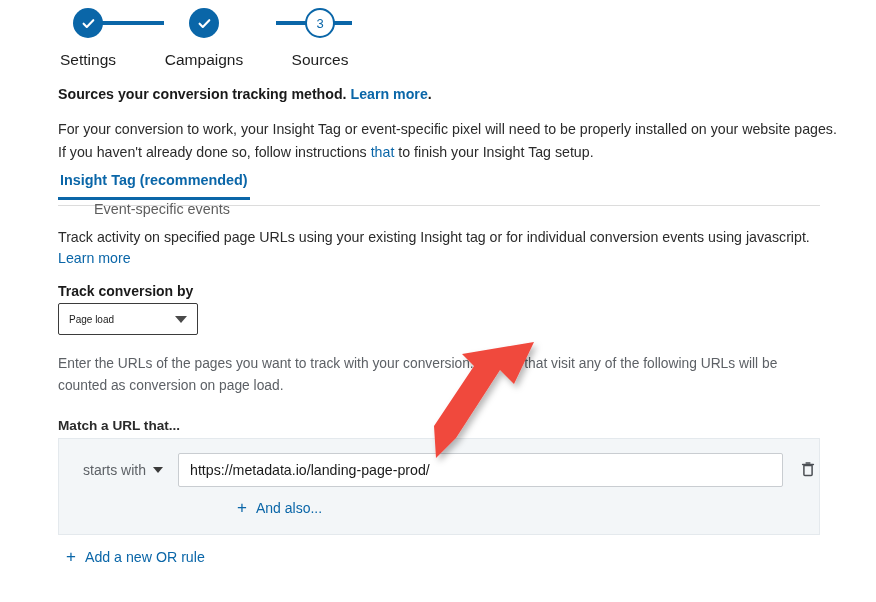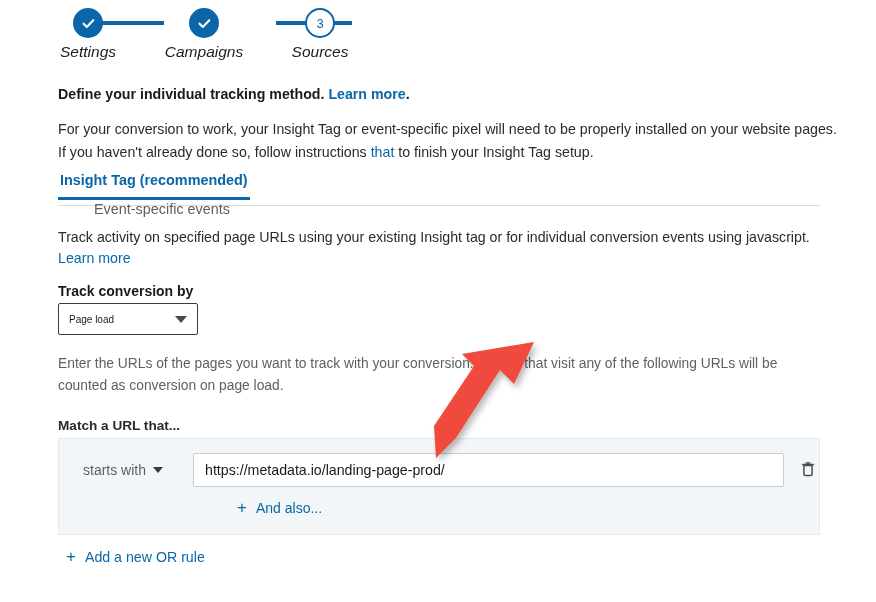--- a/index.html
+++ b/index.html
@@ -56,26 +56,25 @@
   .step-circle.done svg { display: block; }
   .step-circle.current {
     background: #ffffff;
     border: 2px solid #0a66a8;
     color: #0a66a8;
     font-size: 13px;
     line-height: 1;
     font-family: "Liberation Sans", sans-serif;
   }
   .step-label {
-    margin-top: 5px;
+    margin-top: 13px;
     font-size: 15.5px;
     color: #1d1d1d;
     white-space: nowrap;
     line-height: 1.2;
-    font-style: italic;
   }
   .connector {
     position: absolute;
     top: 13px;
     height: 4px;
     background: #0a66a8;
     z-index: 1;
   }
 
   
@@ -240,21 +239,21 @@
     white-space: nowrap;
   }
   .caret-small {
     width: 0; height: 0;
     border-left: 5px solid transparent;
     border-right: 5px solid transparent;
     border-top: 6px solid #3b3b3b;
     margin-left: 7px;
   }
   .url-input {
-    margin-left: 30px;
+    margin-left: 15px;
     width: 605px;
     height: 34px;
     border: 1px solid #c9cdd1;
     border-radius: 2px;
     background: #ffffff;
     padding: 0 11px;
     font-size: 14.2px;
     font-family: "Liberation Sans", sans-serif;
     color: #1a1a1a;
     outline: none;
@@ -344,21 +343,21 @@
 
     <div class="step" style="left:262px;">
       <div class="step-circle current">
         <span>3</span>
       </div>
       <div class="step-label">Sources</div>
     </div>
   </div>
 
   <div class="lead">
-    <span>Define your individual tracking method.</span>
+    <span>Sources your conversion tracking method.</span>
     <a class="link">Learn more</a><span>.</span>
   </div>
 
   <div class="para">
     <span>For your conversion to work, your Insight Tag or event-specific pixel will need to be properly installed on your website pages.</span>
     <span>If you haven't already done so, follow instructions </span><a class="link">that</a><span> to finish your Insight Tag setup.</span>
   </div>
 
   <div class="tabs">
     <button class="tab active">Insight Tag (recommended)</button>

